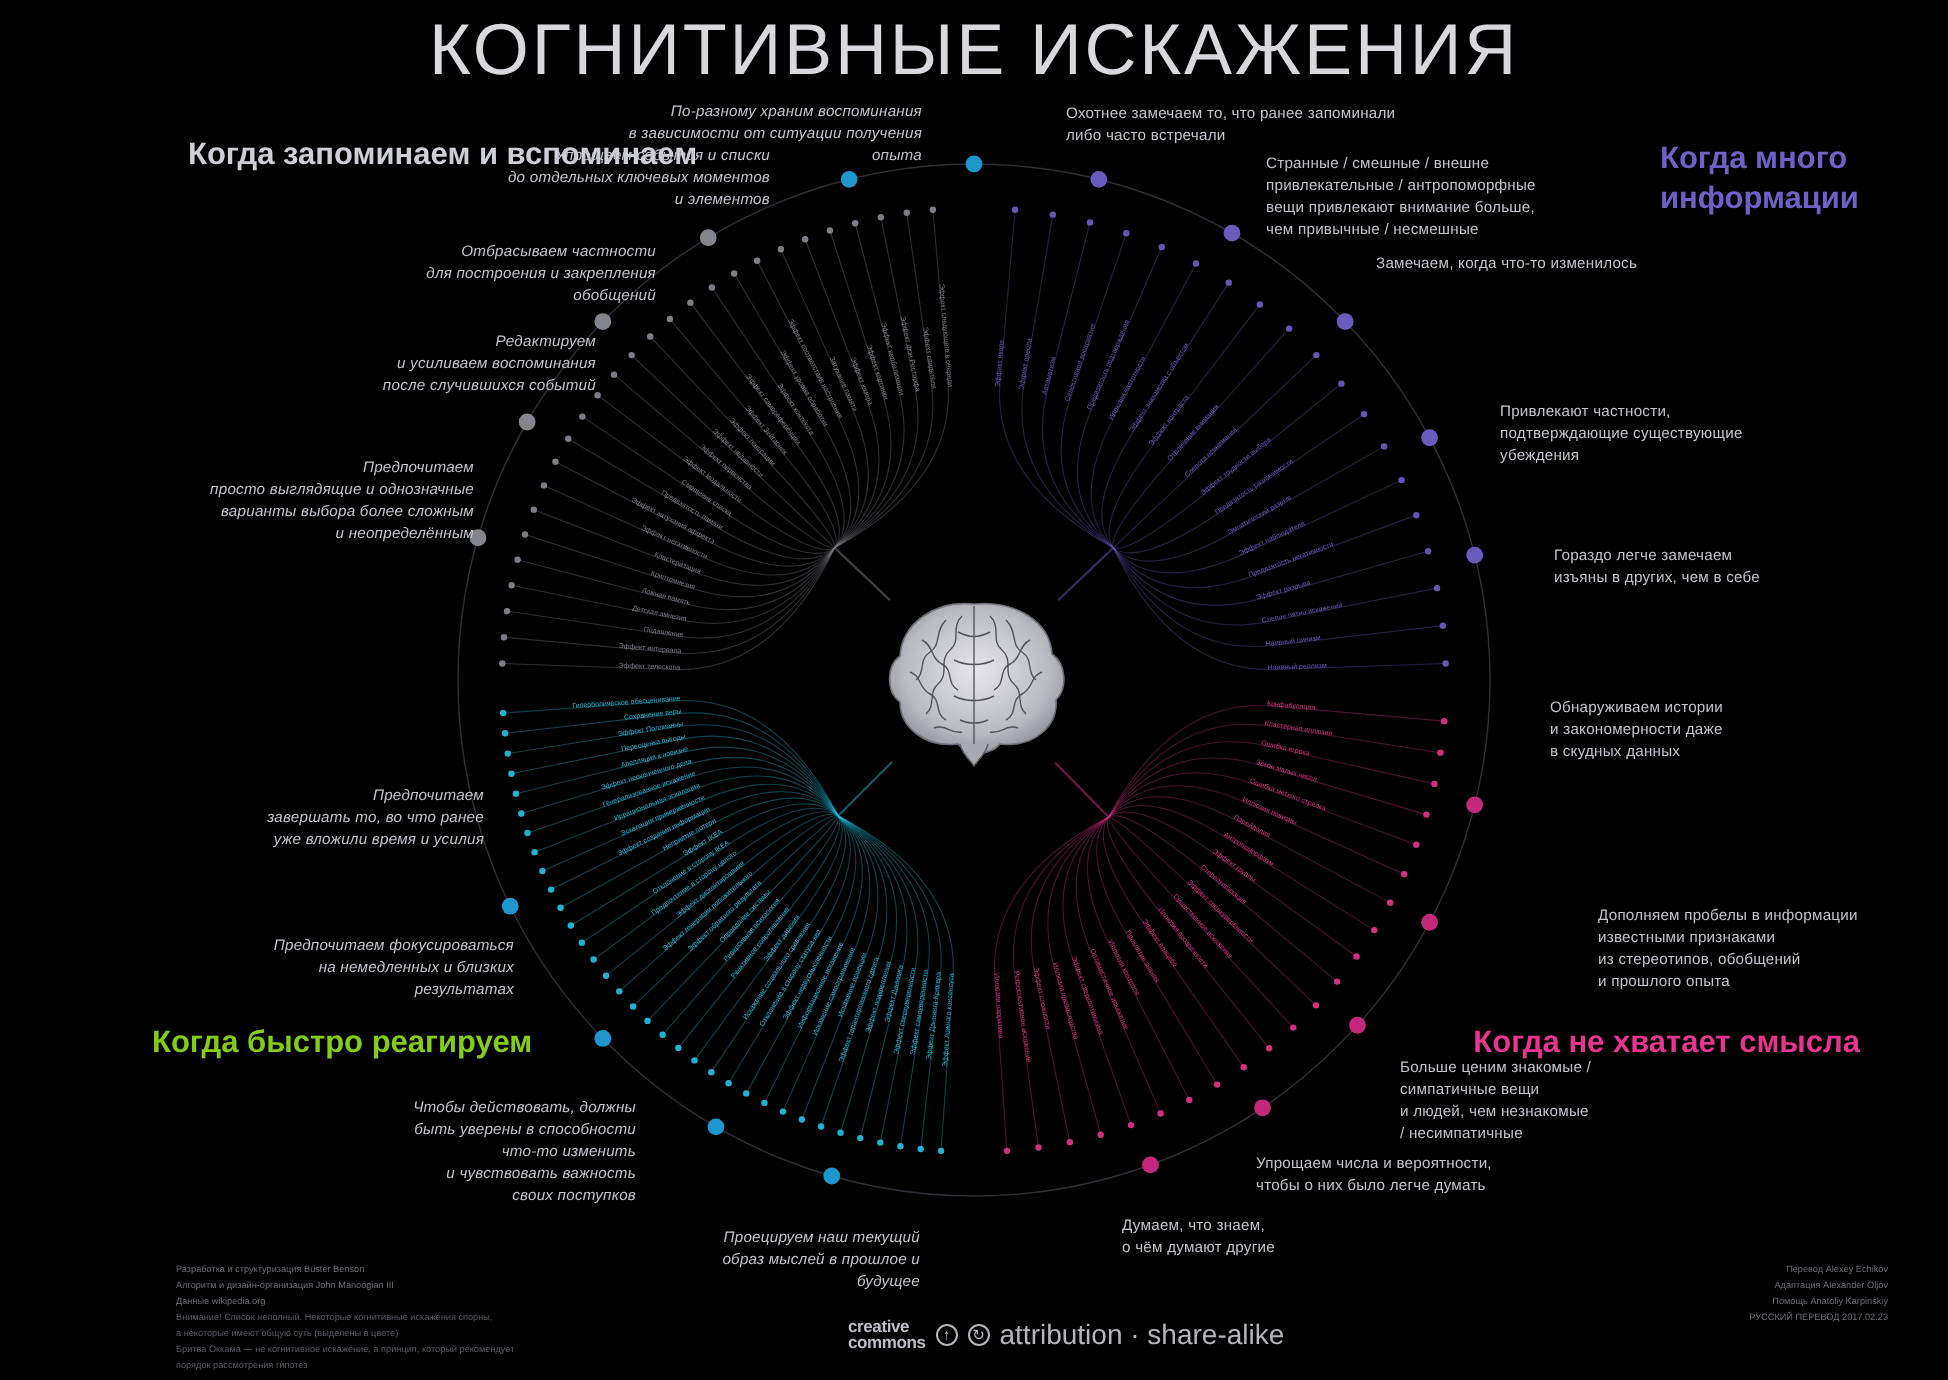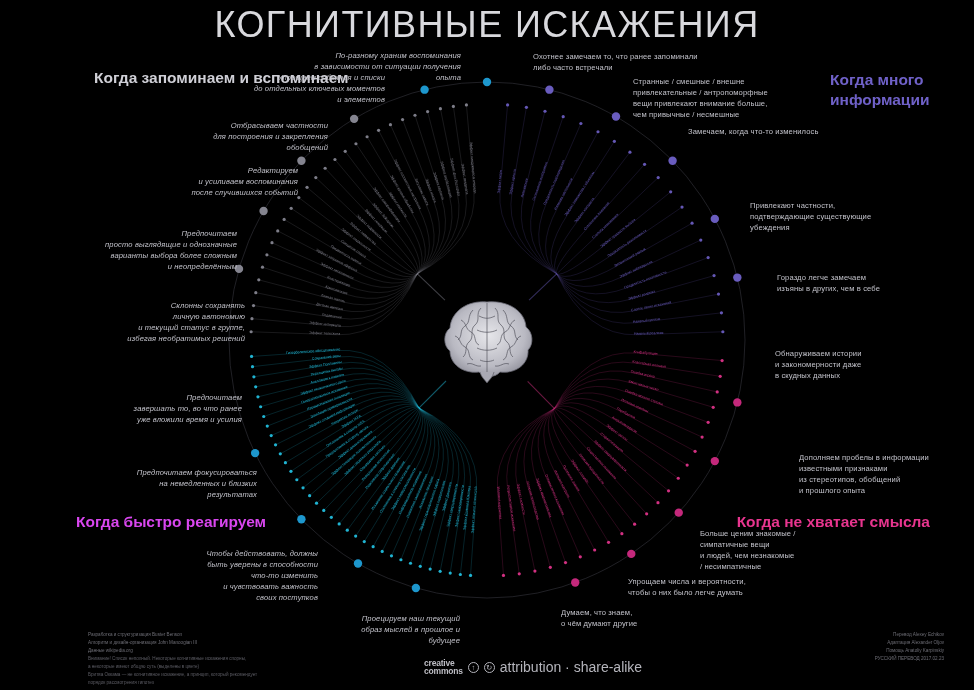--- a/index.html
+++ b/index.html
@@ -441,21 +441,21 @@
       <path d="M43 76 C44 81 48 84 50 87 C52 84 56 81 57 76" fill="#a9a9b3" stroke="#5d5d67" stroke-width="0.7"></path>
     </svg>
   </div>
 
   <div id="title">КОГНИТИВНЫЕ ИСКАЖЕНИЯ</div>
 
   <div class="quad" id="quad-tl" style="color: rgb(207, 207, 214);">Когда запоминаем
 и вспоминаем</div>
   <div class="quad" id="quad-tr" style="color: rgb(111, 97, 200);">Когда много
 информации</div>
-  <div class="quad" id="quad-bl" style="color: #d946ef;">Когда
+  <div class="quad" id="quad-bl" style="color: #84cc16;">Когда
 быстро
 реагируем</div>
   <div class="quad" id="quad-br" style="color: rgb(232, 53, 143);">Когда
 не хватает
 смысла</div>
 
   <div class="co r" style="left:283px; top:50px; width:178px;">По-разному храним воспоминания
 в зависимости от ситуации получения
 опыта</div>
   <div class="co r" style="left:240px; top:72px; width:145px;">Упрощаем события и списки
@@ -463,24 +463,20 @@
 и элементов</div>
   <div class="co r" style="left:188px; top:120px; width:140px;">Отбрасываем частности
 для построения и закрепления обобщений</div>
   <div class="co r" style="left:168px; top:165px; width:130px;">Редактируем
 и усиливаем воспоминания
 после случившихся событий</div>
   <div class="co r" style="left:62px;  top:228px; width:175px;">Предпочитаем
 просто выглядящие и однозначные
 варианты выбора более сложным
 и неопределённым</div>
-  <div class="co r" style="left:110px; top:300px; width:135px;">Склонны сохранять
-личную автономию
-и текущий статус в группе,
-избегая необратимых решений</div>
   <div class="co r" style="left:112px; top:392px; width:130px;">Предпочитаем
 завершать то, во что ранее
 уже вложили время и усилия</div>
   <div class="co r" style="left:112px; top:467px; width:145px;">Предпочитаем фокусироваться
 на немедленных и близких
 результатах</div>
   <div class="co r" style="left:188px; top:548px; width:130px;">Чтобы действовать, должны
 быть уверены в способности
 что-то изменить
 и чувствовать важность

